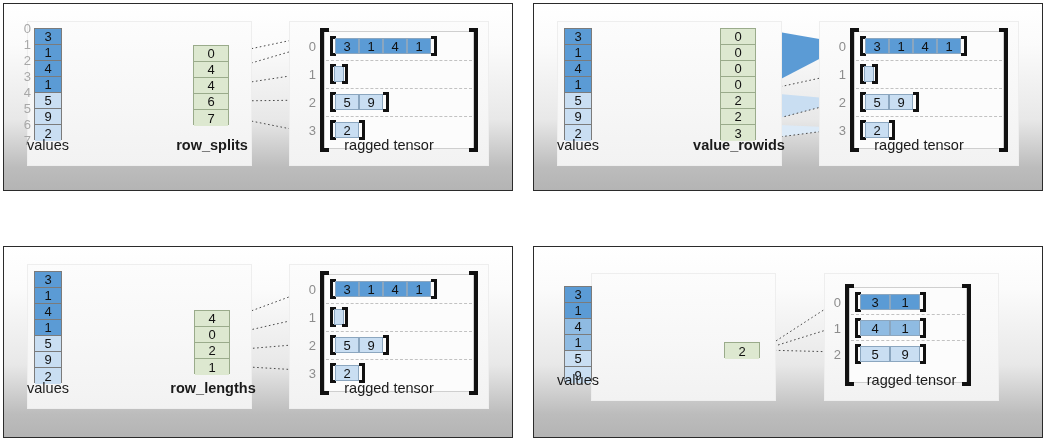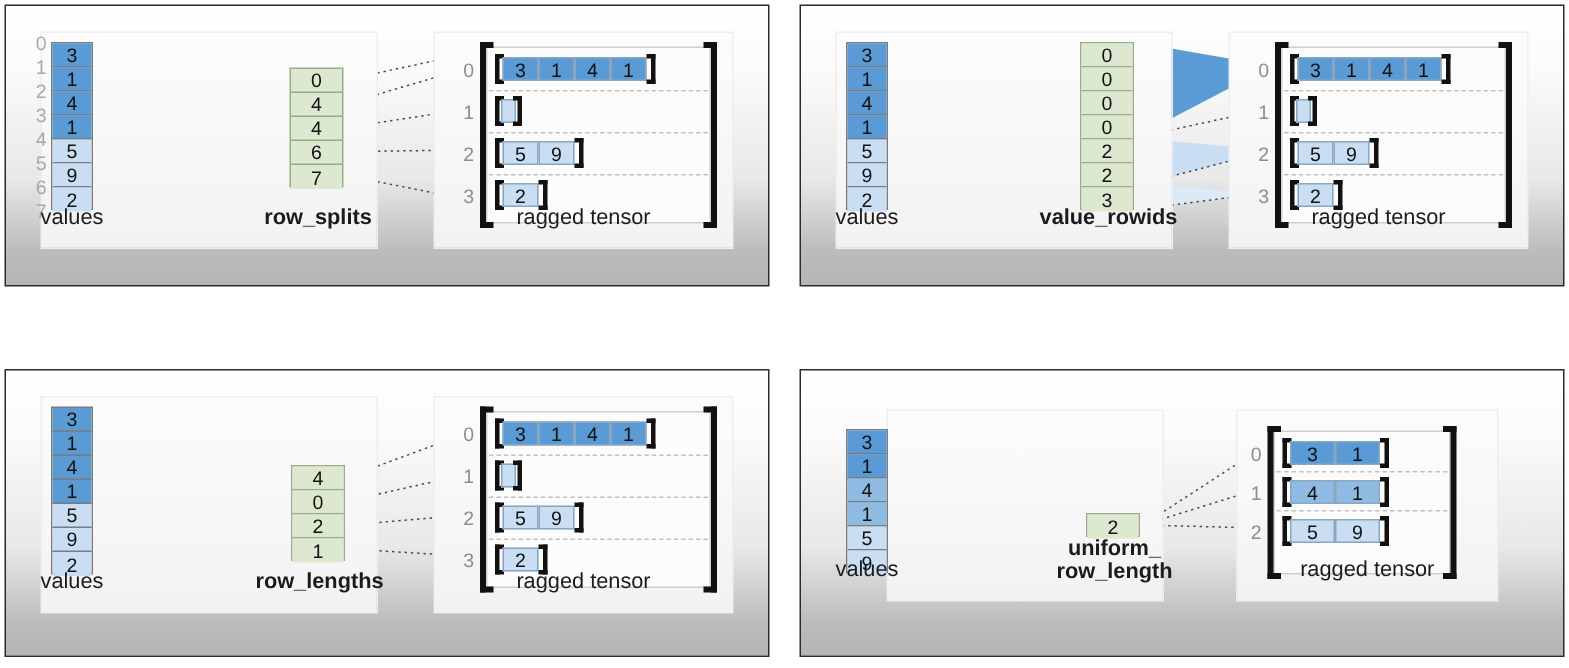--- a/index.html
+++ b/index.html
@@ -321,18 +321,16 @@
         <div class="rtcell" style="left: 326px; top: 73px; width: 30px; height: 16px; background: rgb(143, 187, 226);">4</div>
         <div class="rtcell" style="left: 356px; top: 73px; width: 30px; height: 16px; background: rgb(143, 187, 226);">1</div>
         <div class="brk" style="left: 386px; top: 71px; width: 6px; height: 20px; border-top: 3px solid rgb(17, 17, 17); border-bottom: 3px solid rgb(17, 17, 17); box-sizing: border-box; border-right: 3px solid rgb(17, 17, 17);"></div>
         <div class="rtline" style="left: 317px; top: 93px; width: 114px;"></div>
         <div class="rowidx" style="left: 295px; top: 101px;">2</div>
         <div class="brk" style="left: 321px; top: 97px; width: 6px; height: 20px; border-top: 3px solid rgb(17, 17, 17); border-bottom: 3px solid rgb(17, 17, 17); box-sizing: border-box; border-left: 3px solid rgb(17, 17, 17);"></div>
         <div class="rtcell" style="left: 326px; top: 99px; width: 30px; height: 16px; background: rgb(201, 222, 242);">5</div>
         <div class="rtcell" style="left: 356px; top: 99px; width: 30px; height: 16px; background: rgb(201, 222, 242);">9</div>
         <div class="brk" style="left: 386px; top: 97px; width: 6px; height: 20px; border-top: 3px solid rgb(17, 17, 17); border-bottom: 3px solid rgb(17, 17, 17); box-sizing: border-box; border-right: 3px solid rgb(17, 17, 17);"></div>
         <div class="card-label" style="left: 8px; top: 126px; width: 72px;">values</div>
-        <div class="card-label bold" style="left: 148px; top: 112px; width: 122px;">uniform_
-row_length</div>
         <div class="card-label" style="left: 317.5px; top: 126px; width: 120px;">ragged tensor</div>
       </div>
     </div>
   </div>
 
 </body></html>

